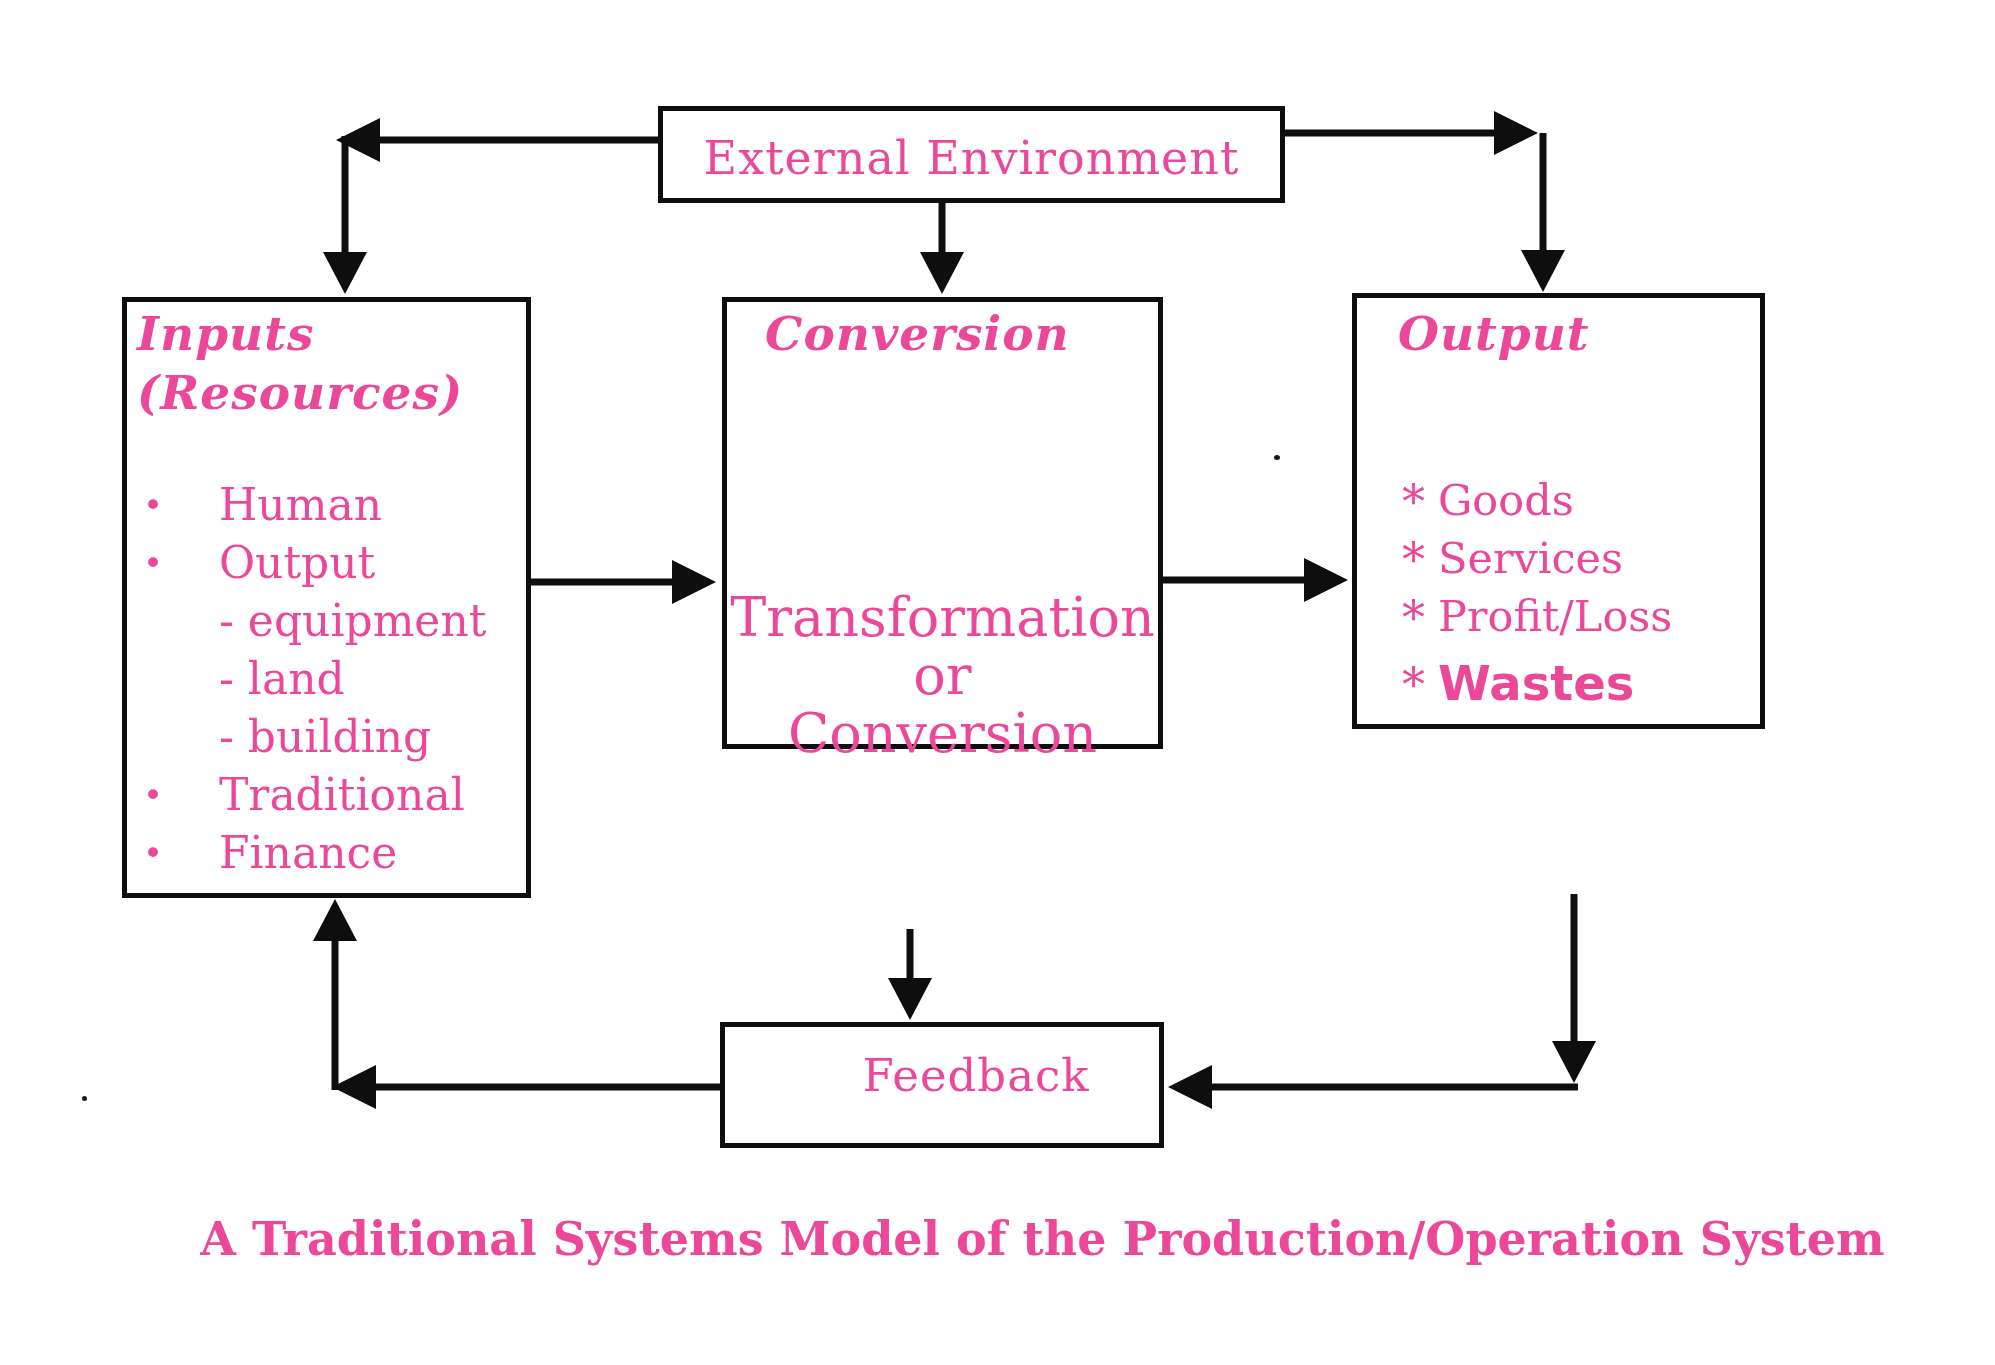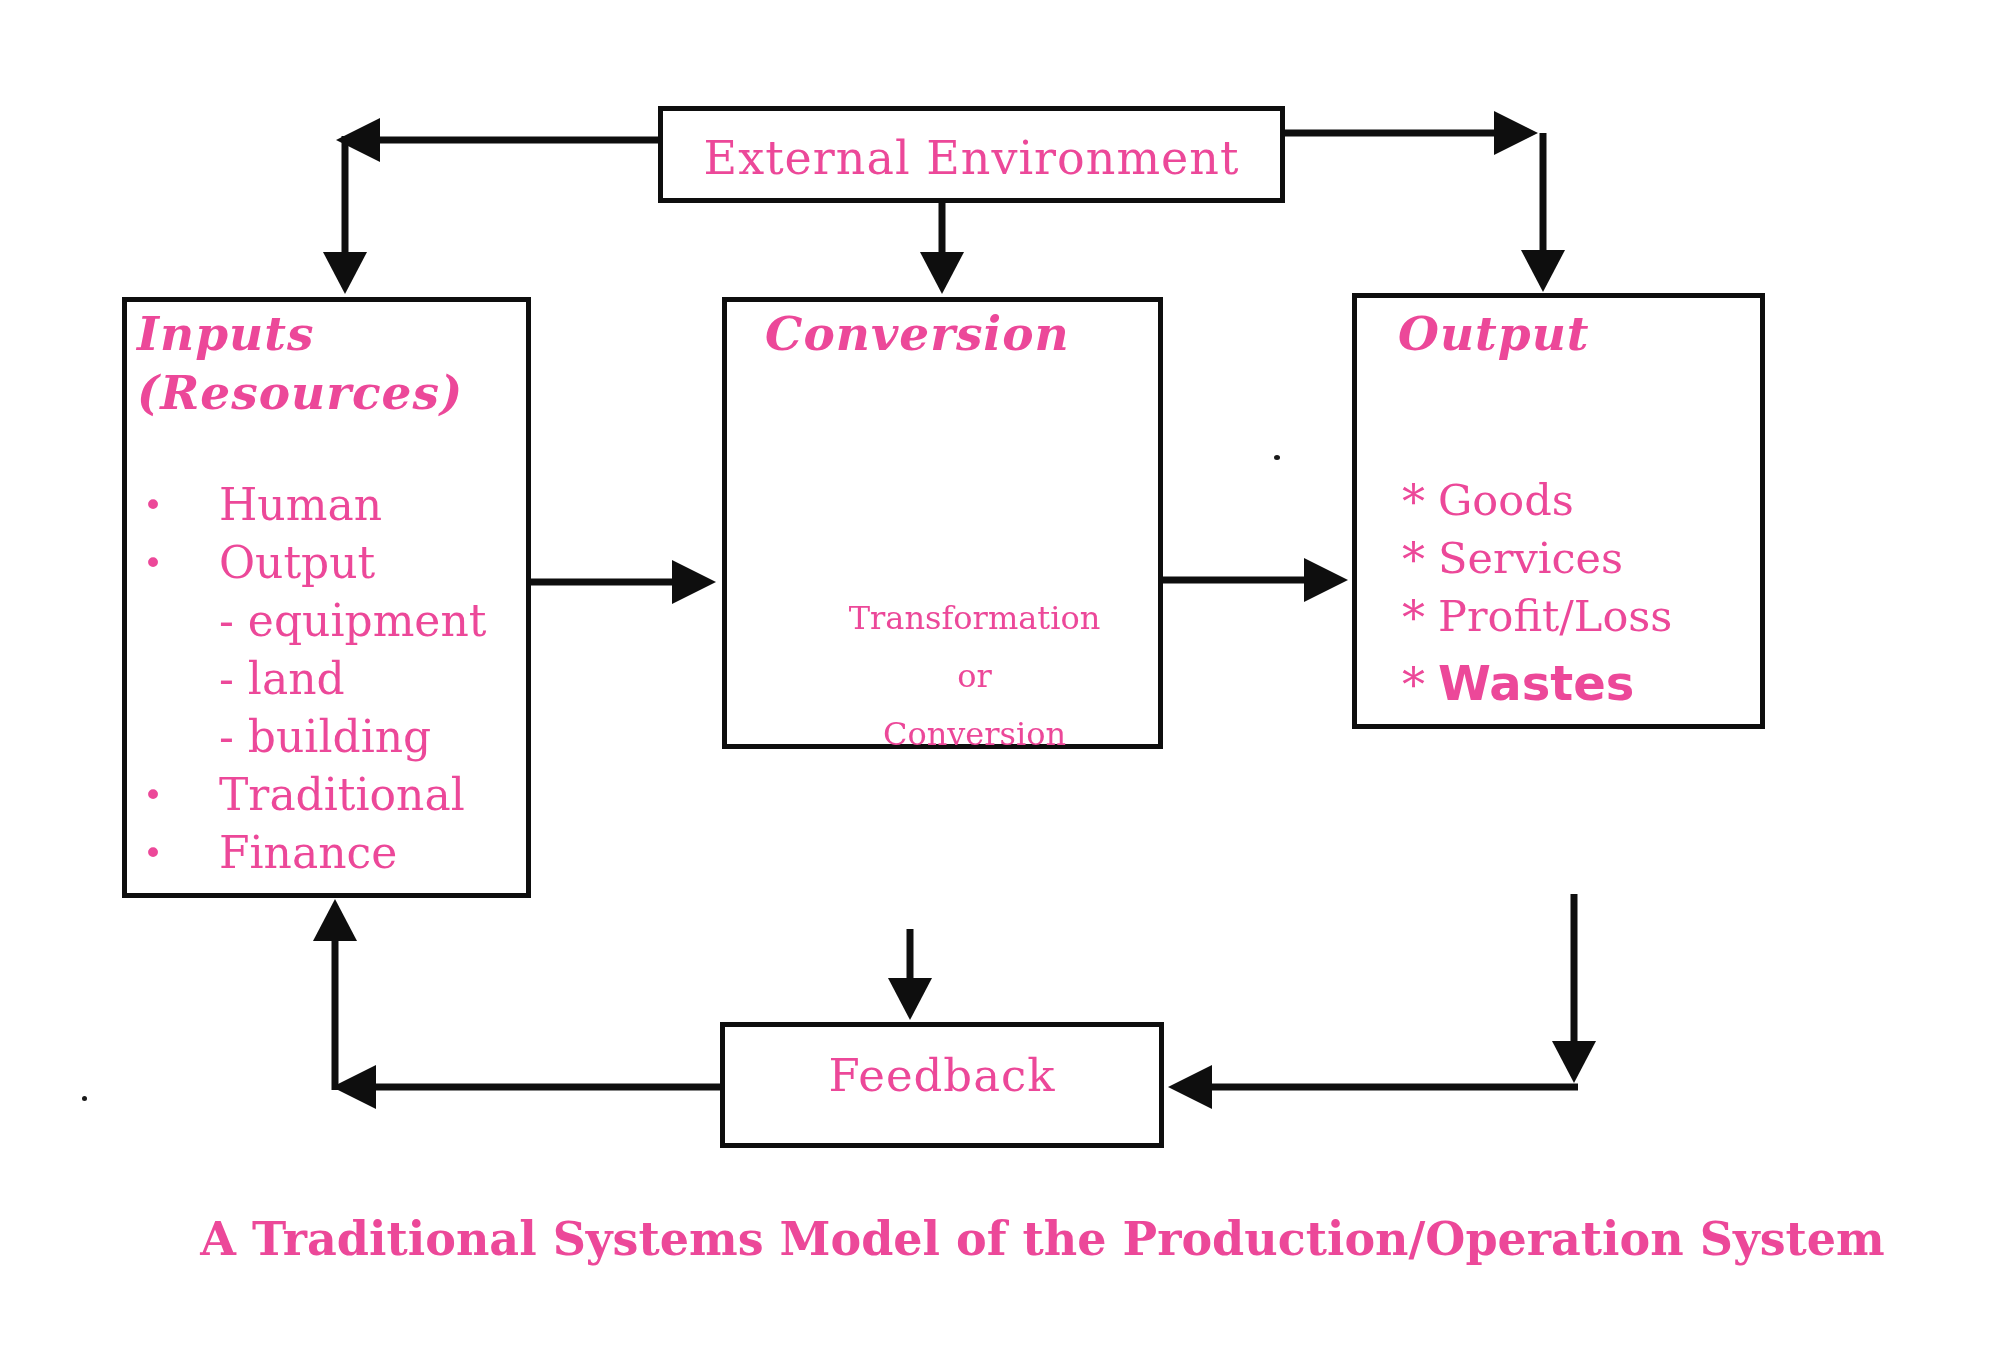--- a/index.html
+++ b/index.html
@@ -37,30 +37,30 @@
   .output-title{left:41px;top:6px;}
   .inputs-list{position:absolute;left:0;top:174px;width:100%;}
   .inputs-row{position:relative;height:58px;line-height:58px;padding-left:92px;font-size:44px;}
   .inputs-row .bullet{
     position:absolute;left:16px;top:0;width:40px;
     font-size:34px;line-height:58px;text-align:left;
     font-family:"DejaVu Sans", sans-serif;
   }
   .conv-body{
     position:absolute;left:0;top:287px;width:100%;
-    text-align:center;font-size:32px;line-height:58px;white-space:pre-line;padding-left:32px;
+    text-align:center;font-size:54px;line-height:58px;white-space:pre-line;
   }
   .output-list{position:absolute;left:0;top:173px;width:100%;}
   .output-row{position:relative;height:58px;line-height:58px;padding-left:81px;font-size:43px;}
   .output-row .star{position:absolute;left:45px;top:0;width:32px;font-size:46px;line-height:62px;}
   .output-row.wastes{margin-top:9px;}
   .output-row.wastes .label{font-family:"DejaVu Sans", sans-serif;font-weight:bold;font-size:48px;}
   .feedback-label{
     position:absolute;left:0;top:22px;width:100%;
-    text-align:center;font-size:45px;letter-spacing:1px;
+    text-align:center;font-size:45px;letter-spacing:1px;padding-left:34px;
   }
   .caption{
     position:absolute;left:90px;top:1212px;width:1905px;
     text-align:center;
     font-weight:bold;
     font-size:46px;
     letter-spacing:0px;
   }
   .speck{position:absolute;background:#1a1a1a;border-radius:50%;}
   .speck-1{left:1274px;top:455px;width:6px;height:5px;}

